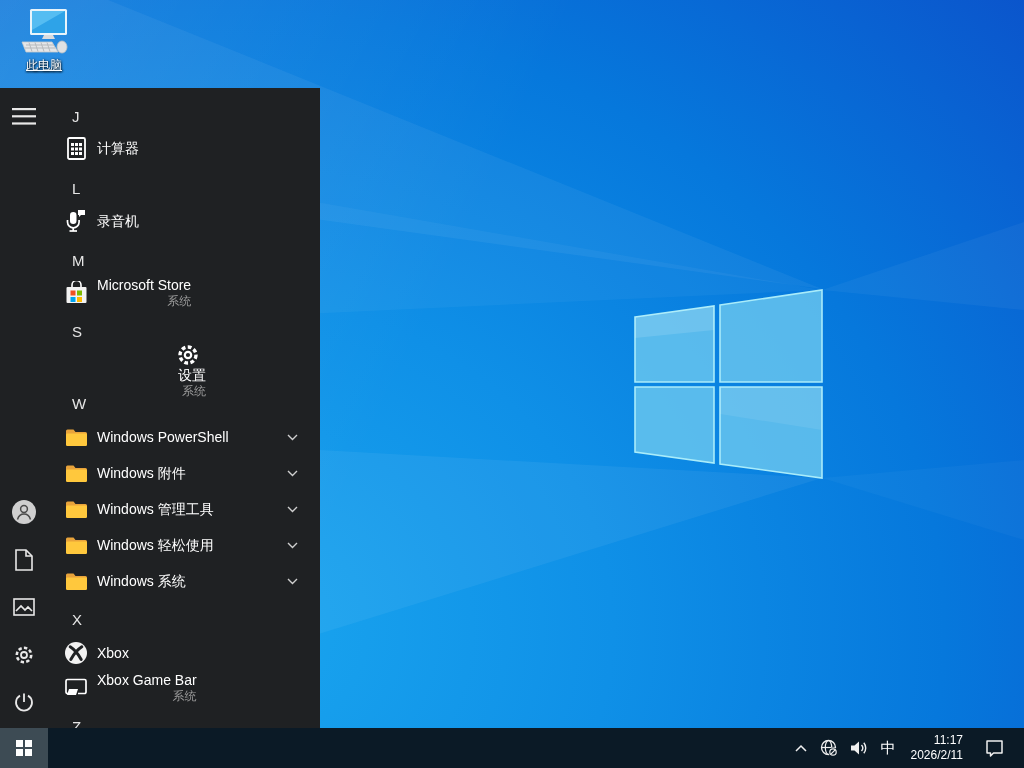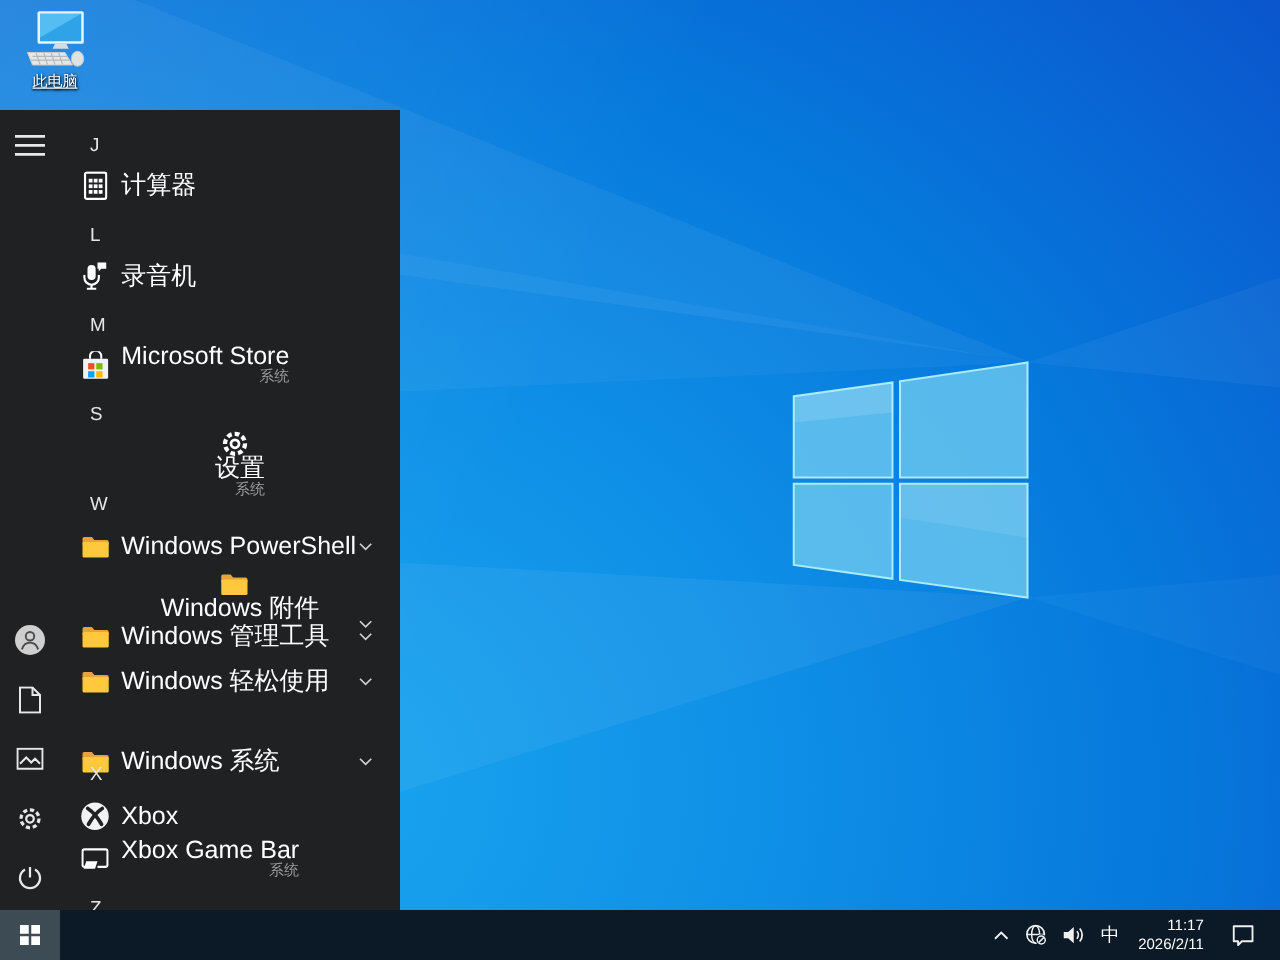--- a/index.html
+++ b/index.html
@@ -37,21 +37,21 @@
   .rail-btn {
     position:absolute; left:0; width:48px; height:48px;
     display:flex; align-items:center; justify-content:center; cursor:pointer;
   }
   .list { position:absolute; left:48px; top:0; right:0; height:100%; }
   .row { position:absolute; left:0; right:0; display:flex; align-items:center; padding-left:16px; cursor:pointer; }
   .row.letter { height:32px; padding-left:24px; }
   .row.letter .lt { color:#e6e6e6; font-size:15px; }
   .row .app-icon { width:24px; height:24px; flex:0 0 24px; margin-right:9px; display:flex; align-items:center; justify-content:center; }
   .row .labels { display:flex; flex-direction:column; justify-content:center; }
-  .row .l1 { color:#ffffff; font-size:20px; line-height:17px; white-space:nowrap; }
+  .row .l1 { color:#ffffff; font-size:14px; line-height:17px; white-space:nowrap; }
   .row .l2 { color:#9b9b9b; font-size:12px; line-height:15px;text-align:right; }
   .row .chev { margin-left:auto; margin-right:22px; display:flex; }
 
   
   .taskbar {
     position:absolute; left:0; bottom:0; width:1024px; height:40px;
     background:#0b1a26; display:flex; align-items:stretch; z-index:10;
   }
   .start-btn {
     width:48px; height:40px; background:#3d4b54;
@@ -255,21 +255,21 @@
       <div class="labels">
           <div class="l1">Windows PowerShell</div>
         </div>
       <span class="chev">
         <svg width="11" height="7" viewBox="0 0 11 7">
             <polyline points="1,1 5.5,5.5 10,1" fill="none" stroke="#cfcfcf" stroke-width="1.4"></polyline>
           </svg>
       </span>
     </div>
 
-    <div class="row" style="top:367px; height:36px;flex-direction:column;">
+    <div class="row" style="top:367px; height:36px;">
       <span class="app-icon">
         <svg width="23" height="19" viewBox="0 0 23 19">
           <path d="M1 3 a1.5 1.5 0 0 1 1.5 -1.5 h6 l2 2.5 h10 a1.5 1.5 0 0 1 1.5 1.5 v2 h-21 z" fill="#e8a33b"></path>
           <rect x="1" y="5.5" width="21" height="12.5" rx="1.2" fill="#ffc83d"></rect>
         </svg>
       </span>
       <div class="labels">
           <div class="l1">Windows 附件</div>
         </div>
       <span class="chev">
@@ -306,21 +306,21 @@
       <div class="labels">
           <div class="l1">Windows 轻松使用</div>
         </div>
       <span class="chev">
         <svg width="11" height="7" viewBox="0 0 11 7">
             <polyline points="1,1 5.5,5.5 10,1" fill="none" stroke="#cfcfcf" stroke-width="1.4"></polyline>
           </svg>
       </span>
     </div>
 
-    <div class="row" style="top:503px; height:36px;">
+    <div class="row" style="top:475px; height:36px;">
       <span class="app-icon">
         <svg width="23" height="19" viewBox="0 0 23 19">
           <path d="M1 3 a1.5 1.5 0 0 1 1.5 -1.5 h6 l2 2.5 h10 a1.5 1.5 0 0 1 1.5 1.5 v2 h-21 z" fill="#e8a33b"></path>
           <rect x="1" y="5.5" width="21" height="12.5" rx="1.2" fill="#ffc83d"></rect>
         </svg>
       </span>
       <div class="labels">
           <div class="l1">Windows 系统</div>
         </div>
       <span class="chev">

